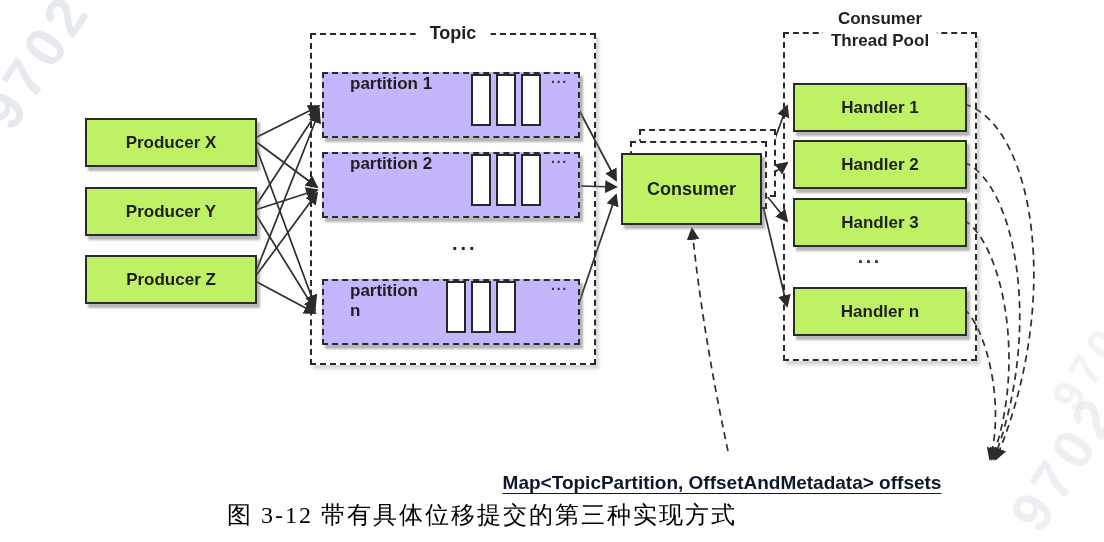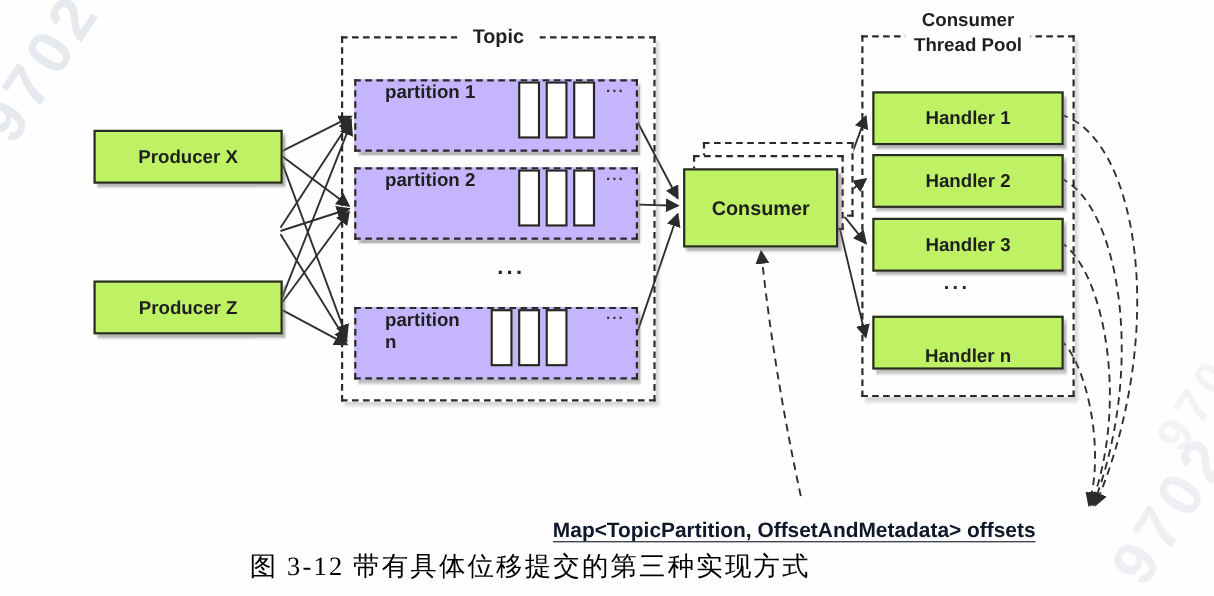--- a/index.html
+++ b/index.html
@@ -54,21 +54,21 @@
   .ghost1{left:630px;top:141px;}
   .consumer{left:621px;top:153px;width:137px;height:68px;font-size:18px;}
 
   .pool-container{left:783px;top:32px;width:190px;height:325px;background:transparent;
     box-shadow:3px 4px 3px rgba(140,140,140,.35);}
   .pool-title{
     position:absolute;left:50%;transform:translateX(-50%);top:-26px;background:#fefefe;
     padding:0 8px;font-size:17px;font-weight:bold;text-align:center;line-height:1.3;white-space:nowrap;
   }
   .handler{left:793px;width:170px;height:45px;}
-  .handler.h0{top:83px;} .handler.h1{top:140px;} .handler.h2{top:198px;} .handler.h3{top:287px;align-items:flex-end;}
+  .handler.h0{top:83px;} .handler.h1{top:140px;} .handler.h2{top:198px;} .handler.h3{top:287px;}
 
   .offsets-label{
     position:absolute;left:462px;top:472px;width:520px;text-align:center;
     font-size:19px;font-weight:bold;color:#0f172a;
     text-decoration:underline;text-underline-offset:4px;
   }
   .caption{
     position:absolute;left:0;top:499px;width:964px;text-align:center;
     font-family:"Liberation Serif","DejaVu Serif",serif;font-size:24px;color:#000000;
     letter-spacing:2px;
@@ -116,20 +116,23 @@
 
       <path d="M 964 104 C 1034 124, 1063 300, 996 459" marker-end="url(#ah)"></path>
       <path d="M 964 162 C 1016 184, 1043 330, 994 459" marker-end="url(#ah)"></path>
       <path d="M 964 220 C 1003 244, 1027 365, 992 459" marker-end="url(#ah)"></path>
       <path d="M 964 309 C 987 328, 1005 407, 990 459" marker-end="url(#ah)"></path>
     </g>
   </svg>
 
   <div class="solidbox producer p0">
       <span>Producer X</span>
+    </div>
+  <div class="solidbox producer p1">
+      <span>Producer Y</span>
     </div>
   <div class="solidbox producer p2">
       <span>Producer Z</span>
     </div>
 
   <div class="dashed topic-container">
     <div class="container-title">Topic</div>
     <div class="partition k0">
       <span>partition 1</span>
       <span class="bars">

